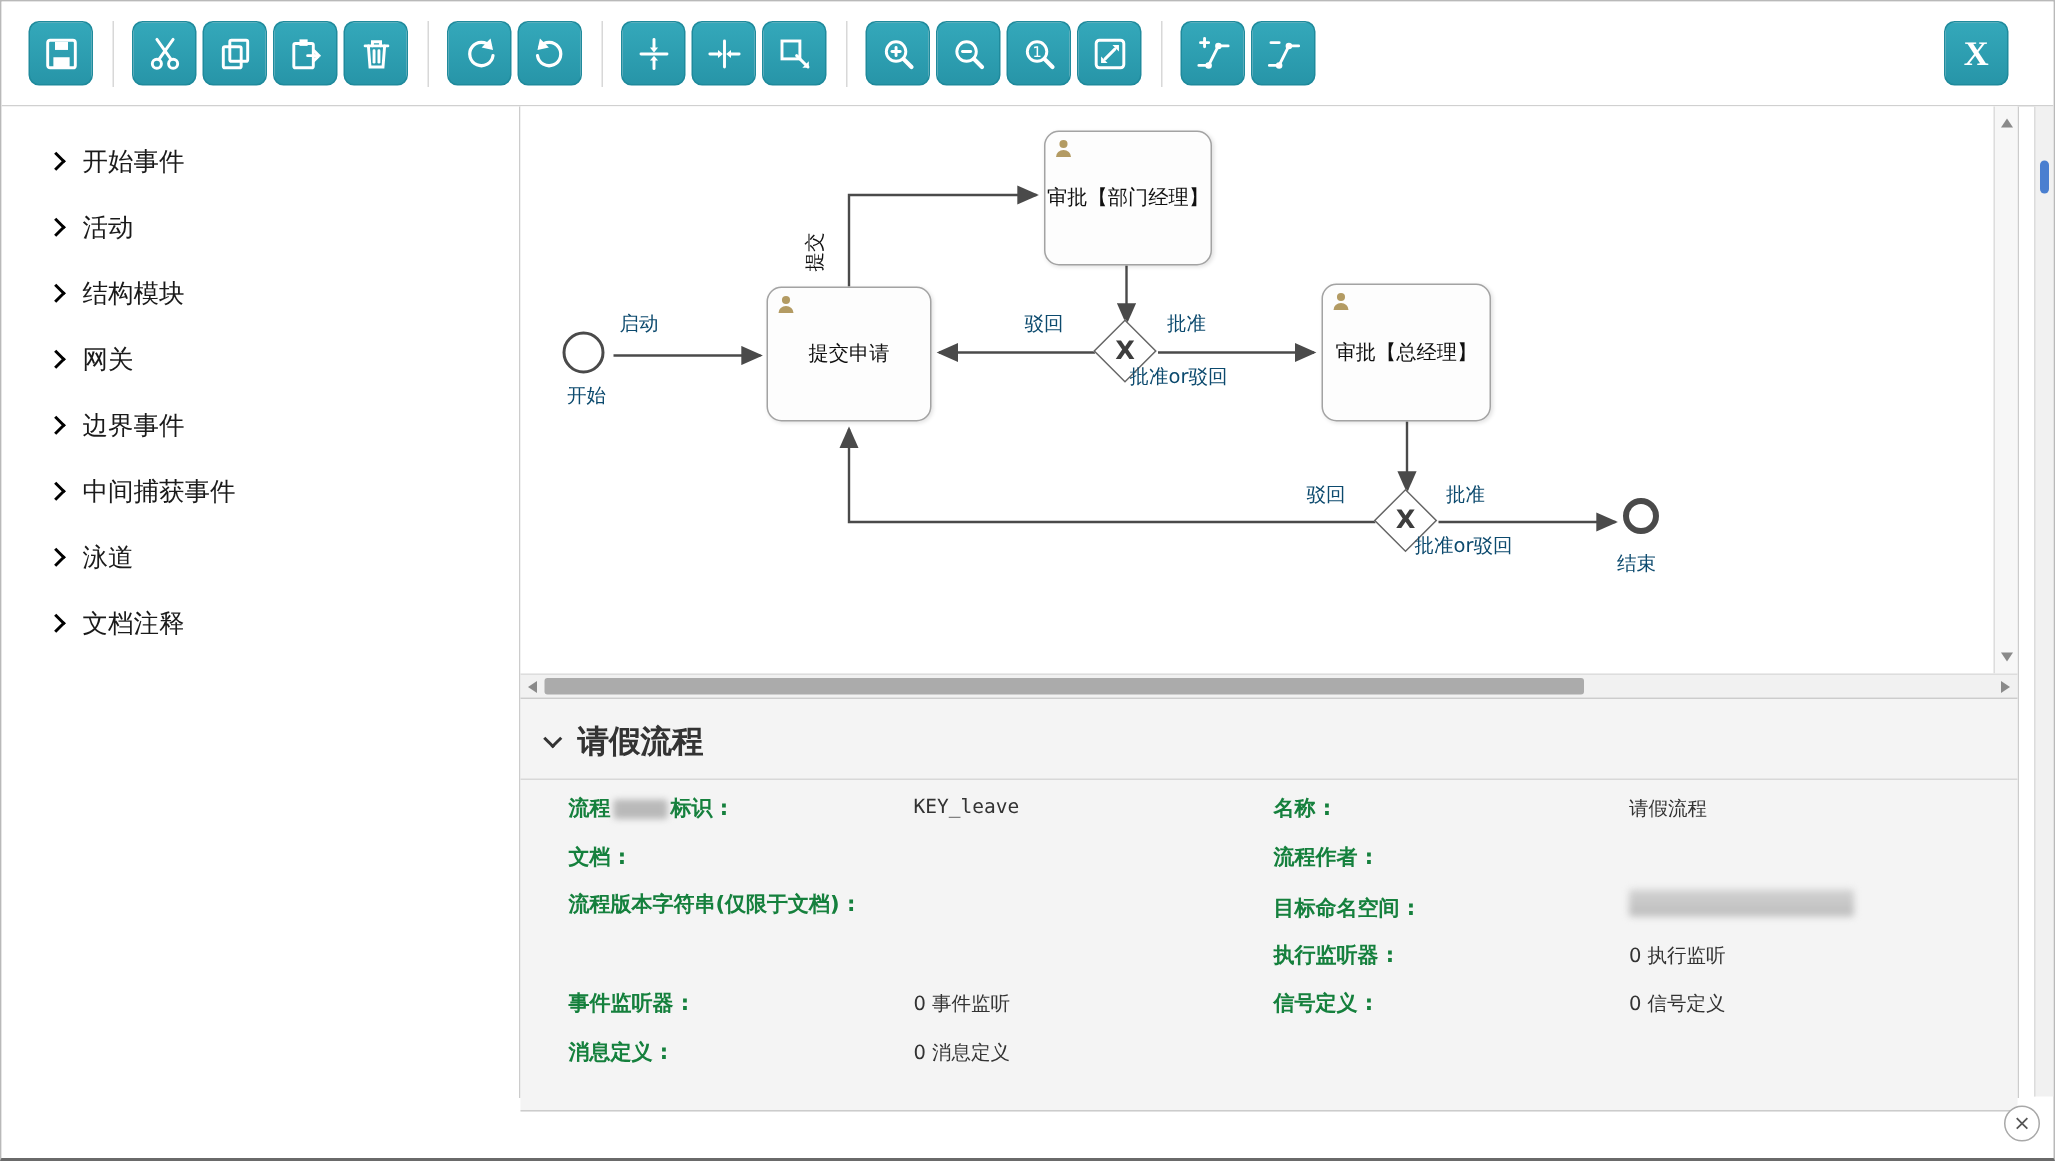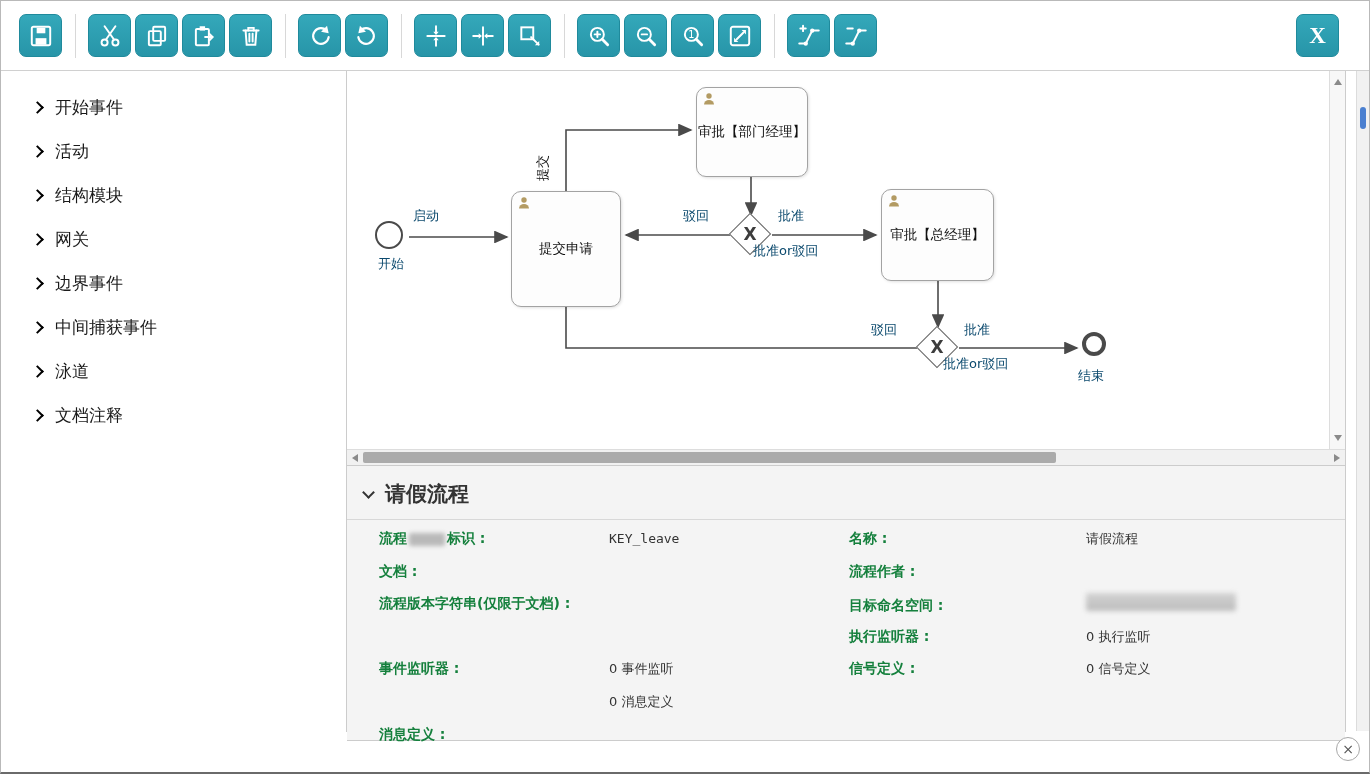--- a/index.html
+++ b/index.html
@@ -277,21 +277,21 @@
             <path d="M425 164 H529" marker-end="url(#arr)"></path>
             <path d="M591 210 V256" marker-end="url(#arr)"></path>
             <path d="M570 277 H219 V215" marker-end="url(#arr)"></path>
             <path d="M612 277 H730" marker-end="url(#arr)"></path>
           </g>
         </svg>
 
         <div class="evt-start"></div>
         <div class="dlabel" style="left:24px;top:184px;width:40px;text-align:center;">开始</div>
 
-        <div class="node-task" style="left:164px;top:120px;width:110px;height:116px;">
+        <div class="node-task" style="left:164px;top:120px;width:110px;height:90px;">
           <svg class="person" viewBox="0 0 14 14">
             <circle cx="7" cy="4" r="2.7" fill="#b39b63"></circle>
             <path d="M2 12.6 a5 4.6 0 0 1 10 0 z" fill="#b39b63"></path>
           </svg>
           <span>提交申请</span>
         </div>
 
         <div class="node-task" style="left:349px;top:16px;width:112px;height:90px;">
           <svg class="person" viewBox="0 0 14 14">
             <circle cx="7" cy="4" r="2.7" fill="#b39b63"></circle>
@@ -363,21 +363,21 @@
       <div class="redact-block" style="left:739px;top:127px;"></div>
 
       <div class="plabel" style="left:502px;top:162px;">执行监听器 :</div>
       <div class="pvalue" style="left:739px;top:162px;">0 执行监听</div>
 
       <div class="plabel" style="left:32px;top:194px;">事件监听器 :</div>
       <div class="pvalue" style="left:262px;top:194px;">0 事件监听</div>
       <div class="plabel" style="left:502px;top:194px;">信号定义 :</div>
       <div class="pvalue" style="left:739px;top:194px;">0 信号定义</div>
 
-      <div class="plabel" style="left:32px;top:227px;margin-top:33px;">消息定义 :</div>
+      <div class="plabel" style="left:32px;top:227px;">消息定义 :</div>
       <div class="pvalue" style="left:262px;top:227px;">0 消息定义</div>
     </div>
   </div>
 
   <div class="browser-strip">
     <div class="browser-thumb"></div>
   </div>
 
   <div class="close-circle">
     <span>×</span>

